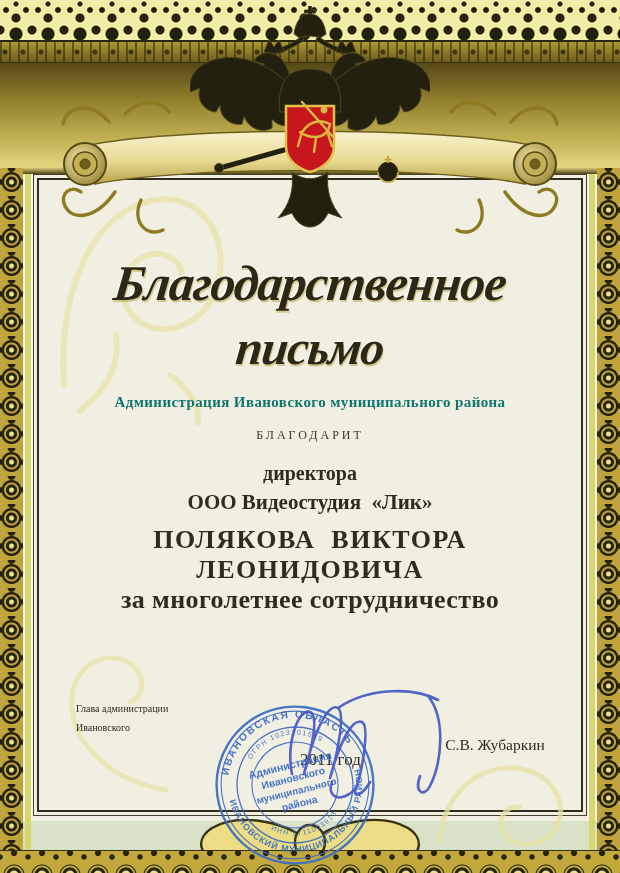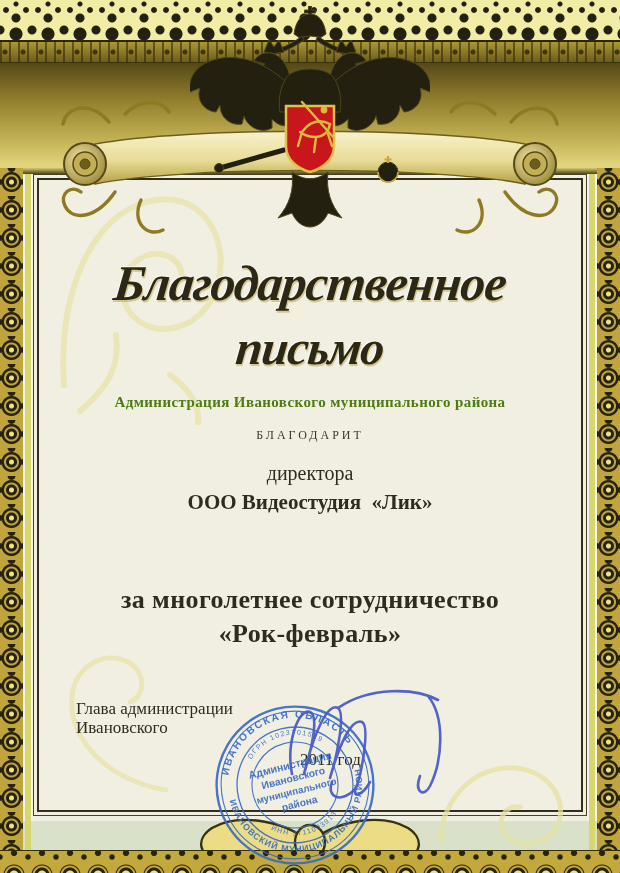--- a/index.html
+++ b/index.html
@@ -89,27 +89,27 @@
   .eagle{left:190px;top:6px;z-index:5;}
 
   
   .txt{left:40px;right:40px;text-align:center;z-index:6;}
   .title-line1{top:254px;font-size:50px;font-style:italic;font-weight:bold;letter-spacing:-1px;
     color:#2b2817;text-shadow:1px 2px 0 rgba(188,166,74,.55), -1px -1px 0 rgba(255,255,250,.7);
     transform:skewX(-6deg);}
   .title-line2{top:320px;font-size:48px;font-style:italic;font-weight:bold;letter-spacing:-1px;
     color:#2b2817;text-shadow:1px 2px 0 rgba(188,166,74,.55), -1px -1px 0 rgba(255,255,250,.7);
     transform:skewX(-6deg);}
-  .issuer{top:394px;font-size:15px;font-weight:bold;letter-spacing:.4px;color:#4d7c0f;}
+  .issuer{top:394px;font-size:15px;font-weight:bold;letter-spacing:.4px;color:#0f766e;}
   .action{top:428px;font-size:12px;letter-spacing:3px;color:#3a372f;}
-  .position{top:462px;font-size:20px;font-weight:normal;}
+  .position{top:462px;font-size:20px;font-weight:bold;}
   .company{top:490px;font-size:21px;font-weight:bold;white-space:pre-wrap;text-align:center;}
   .name{top:525px;font-size:26px;font-weight:bold;letter-spacing:1.5px;white-space:pre-wrap;}
   .reason{top:583px;font-size:26px;font-weight:bold;line-height:34px;letter-spacing:.4px;}
-  .signer-title{left:76px;top:700px;width:230px;text-align:left;font-size:17px;line-height:18.5px;z-index:6;}
+  .signer-title{left:76px;top:700px;width:230px;text-align:left;font-size:10px;line-height:18.5px;z-index:6;}
   .signer-name{left:420px;top:736px;width:150px;text-align:center;font-size:15.5px;z-index:6;}
   .year{left:300px;top:750px;width:120px;text-align:left;font-size:17px;z-index:7;}
 
   .stamp{left:211px;top:701px;z-index:7;transform:rotate(-14deg);opacity:.92;}
   .stamp text{font-family:"Liberation Sans","DejaVu Sans",sans-serif;}
   .signature{left:276px;top:678px;z-index:8;}
   .flourish-bottom{left:180px;top:812px;z-index:5;}
 </style>
 </head>
 <body>
@@ -229,30 +229,31 @@
       <ellipse cx="130" cy="30" rx="15" ry="17"></ellipse>
     </g>
   </svg>
 
   <div class="abs txt title-line1">Благодарственное</div>
   <div class="abs txt title-line2">письмо</div>
   <div class="abs txt issuer">Администрация Ивановского муниципального района</div>
   <div class="abs txt action">БЛАГОДАРИТ</div>
   <div class="abs txt position">директора</div>
   <div class="abs txt company">ООО Видеостудия  «Лик»</div>
+  <div class="abs txt name">ПОЛЯКОВА  ВИКТОРА ЛЕОНИДОВИЧА</div>
 
   <div class="abs txt reason">
     <div>за многолетнее сотрудничество</div>
-    <div>«Рок-февраль»</div>
   </div>
 
   <div class="abs signer-title">
     <div>Глава администрации</div>
     <div>Ивановского</div>
   </div>
+  <div class="abs signer-name">С.В. Жубаркин</div>
   <div class="abs year">2011 год</div>
 
   <svg class="abs stamp" width="168" height="168" viewBox="0 0 180 180">
     <defs>
       <path id="arcOuterTop" d="M18,90 A72,72 0 0 1 162,90"></path>
       <path id="arcOuterBot" d="M18,90 A72,72 0 0 0 162,90"></path>
       <path id="arcInnerTop" d="M36,90 A54,54 0 0 1 144,90"></path>
       <path id="arcInnerBot" d="M36,90 A54,54 0 0 0 144,90"></path>
     </defs>
     <g fill="none" stroke="#3a6cc3">

